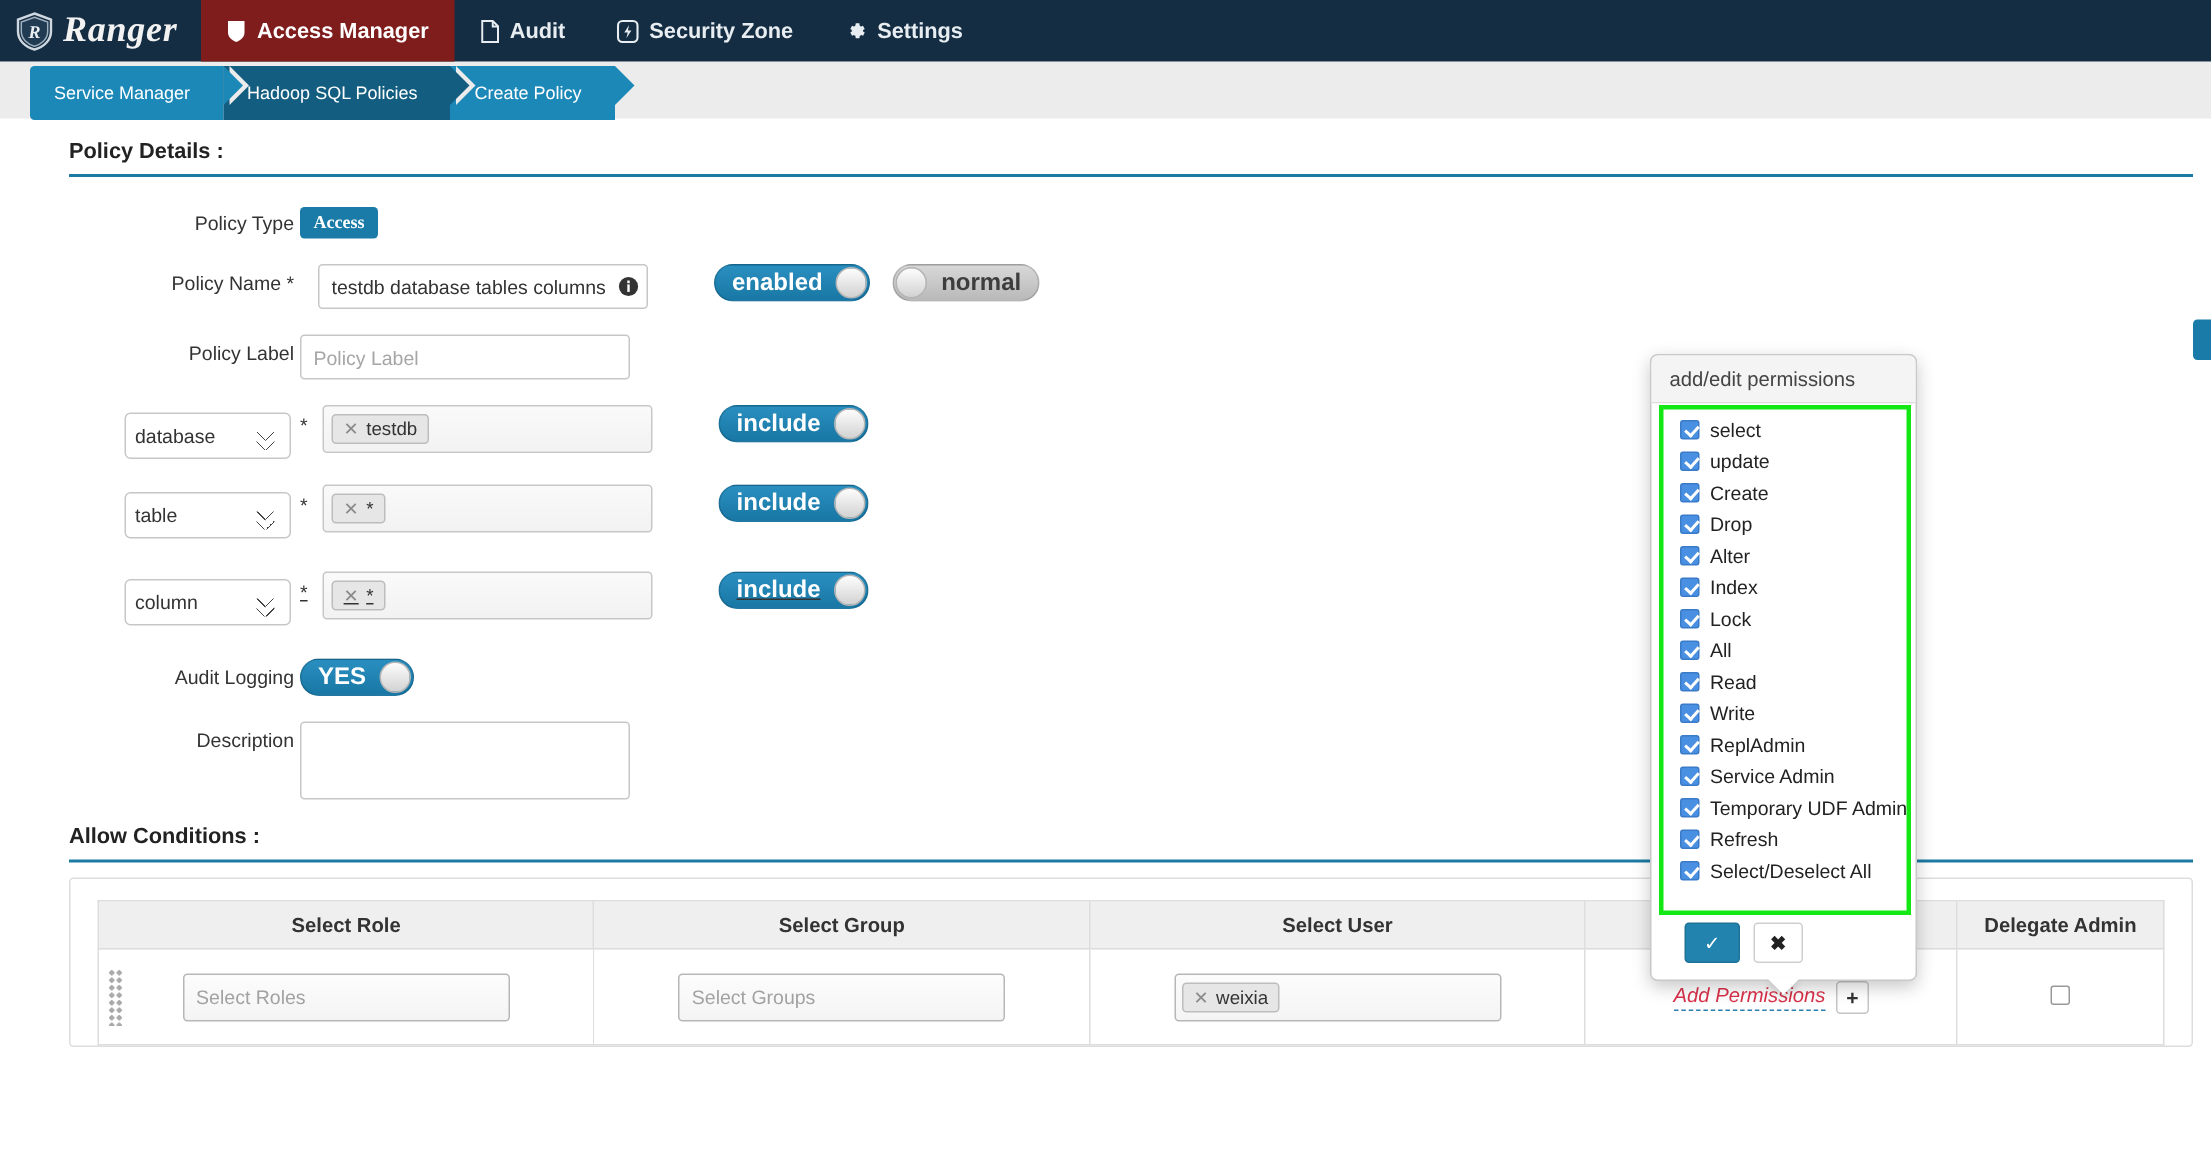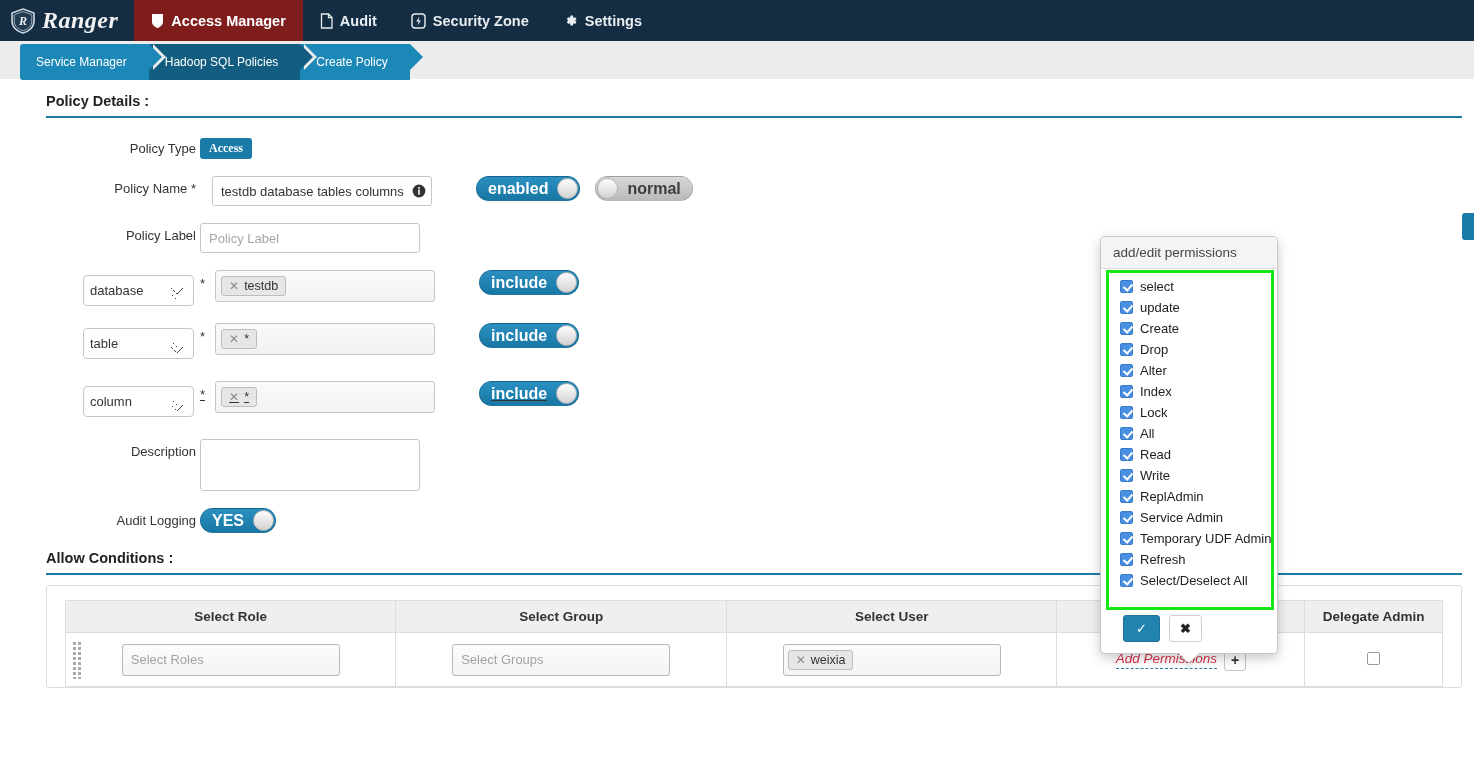--- a/index.html
+++ b/index.html
@@ -164,21 +164,21 @@
     border:1px solid #dddddd; border-radius:3px; background:#fff;
     padding:14px 18px 0 18px;
   }
   table.cond { width:100%; border-collapse:collapse; table-layout:fixed; }
   table.cond th {
     background:#efefef; border:1px solid #dddddd;
     font-size:13.5px; font-weight:bold; color:#333;
     height:32px; text-align:center;
   }
   table.cond td {
-    border:1px solid #dddddd; height:54px; text-align:center;
+    border:1px solid #dddddd; height:64px; text-align:center;
     vertical-align:middle; position:relative; background:#fff;
   }
   .drag-handle {
     position:absolute; left:6px; top:50%; transform:translateY(-50%);
     width:10px; height:38px;
     background-image:radial-gradient(#9a9a9a 45%, transparent 46%);
     background-size:5px 5px; opacity:.85;
   }
   .selbox {
     width:218px; height:32px; border:1px solid #b7b7b7; border-radius:3px;
@@ -427,33 +427,33 @@
           </span>
         </div>
         <div class="toggle on" style="margin-left:44px;">
           <span class="tlabel">include</span>
           <span class="knob"></span>
         </div>
       </div>
     </div>
 
     <div class="row">
-      <div class="lbl">Description</div>
-      <div class="fieldcol">
-        <textarea class="ta" style=""></textarea>
-      </div>
-    </div>
-
-    <div class="row">
       <div class="lbl">Audit Logging</div>
       <div class="fieldcol">
         <div class="toggle on">
           <span class="tlabel">YES</span>
           <span class="knob"></span>
         </div>
+      </div>
+    </div>
+
+    <div class="row">
+      <div class="lbl">Description</div>
+      <div class="fieldcol">
+        <textarea class="ta" style=""></textarea>
       </div>
     </div>
   </div>
 
   <div class="section-head" style="margin-top:16px;">Allow Conditions :</div>
 
   <div class="tbl-wrap">
     <table class="cond">
       <thead>
         <tr>

